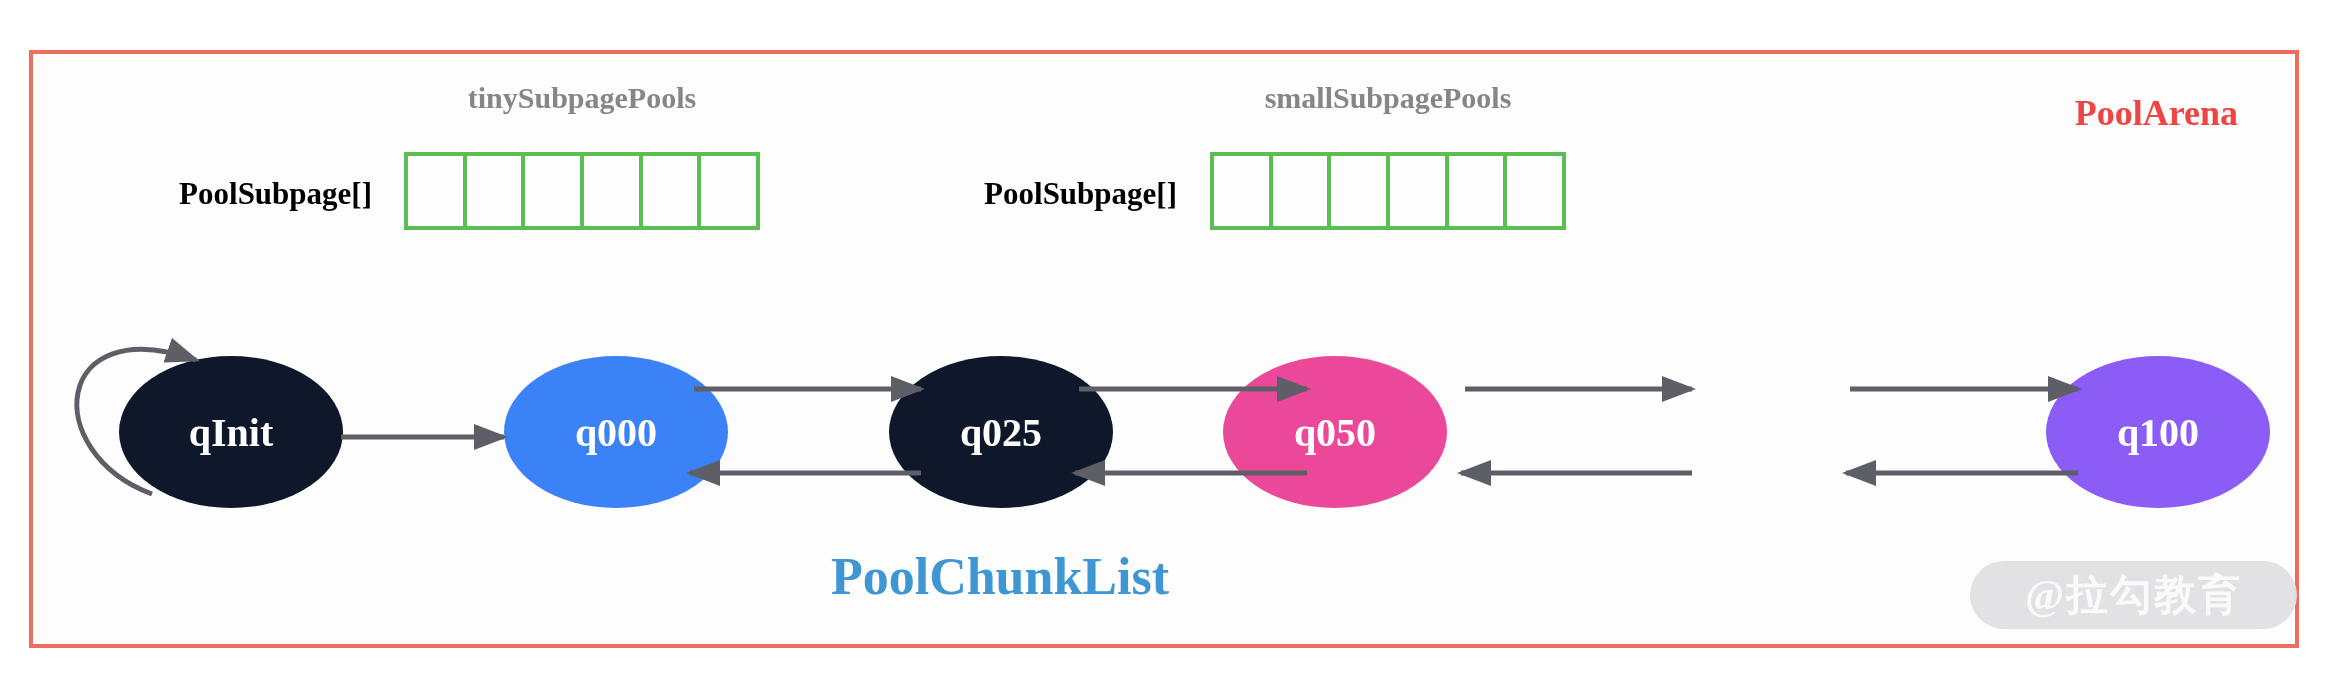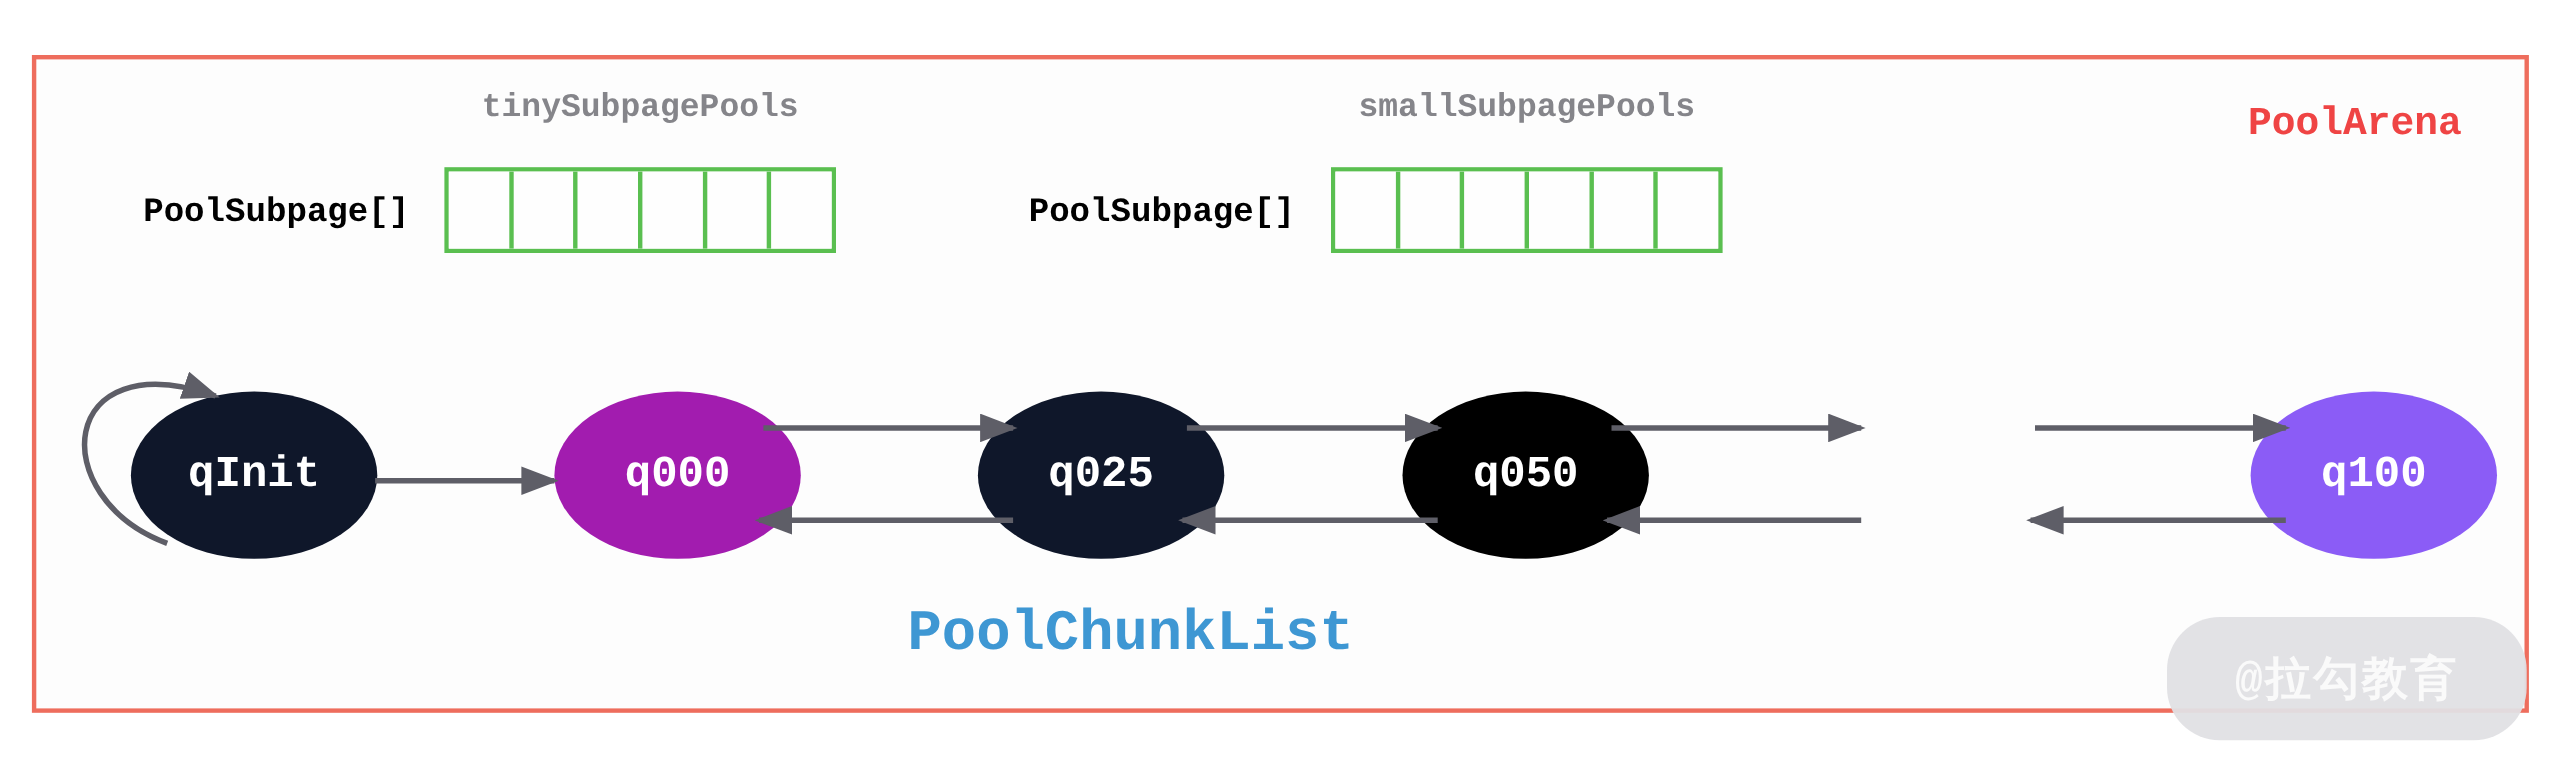--- a/index.html
+++ b/index.html
@@ -1,17 +1,17 @@
 <!DOCTYPE html>
 <html><head>
 <meta charset="utf-8">
 <style>
   html,body{margin:0;padding:0;background:#ffffff;}
   .canvas{position:relative;width:2330px;height:688px;background:#ffffff;overflow:hidden;
-          font-family:Liberation Mono, monospace;}
+          font-family:Liberation Serif, serif;}
   .arena-border{position:absolute;left:29px;top:50px;width:2270px;height:598px;
                 border:4px solid #ee6d5d;box-sizing:border-box;background:#fdfdfd;}
   .section-title{position:absolute;font-size:30px;font-weight:600;color:#85858a;text-align:center;}
   .array-label{position:absolute;font-size:31px;font-weight:600;color:#000000;text-align:right;}
   .subpage-grid{position:absolute;display:flex;height:78px;box-sizing:border-box;
                 border:4px solid #5abf50;background:#fdfdfd;}
   .subpage-grid .cell{flex:1;box-sizing:border-box;background:#fefefe;}
   .subpage-grid .cell + .cell{border-left:4px solid #5abf50;}
   #grid-tiny{left:404px;top:152px;width:356px;}
   #grid-small{left:1210px;top:152px;width:356px;}
@@ -21,21 +21,21 @@
   #array-label-small{left:897px;top:176px;width:280px;}
   .arena-title{position:absolute;left:1938px;top:92px;width:300px;text-align:right;
                font-size:36px;font-weight:700;color:#ef4444;}
   .node-layer{position:absolute;inset:0;}
   .node{position:absolute;top:356px;width:224px;height:152px;border-radius:50%;
         background:#46a3d9;color:#ffffff;font-size:40px;font-weight:700;
         display:flex;align-items:center;justify-content:center;}
   .arrows{position:absolute;left:0;top:0;pointer-events:none;}
   .chunklist-label{position:absolute;left:825px;top:547px;width:350px;text-align:center;
                    font-size:52px;font-weight:700;color:#3e97d3;}
-  .watermark{position:absolute;left:1970px;top:561px;width:327px;height:112px;
+  .watermark{position:absolute;left:1970px;top:561px;width:327px;height:68px;
              border-radius:48px;background:rgba(224,224,228,0.95);
              display:flex;align-items:center;justify-content:center;
              font-size:42px;color:#fafafa;letter-spacing:2px;font-weight:600;}
 </style>
 </head>
 <body>
 
 <div class="canvas">
 
   <div class="arena-border"></div>
@@ -59,23 +59,23 @@
       <div class="cell"></div>
       <div class="cell"></div>
       <div class="cell"></div>
       <div class="cell"></div>
     </div>
 
   <div class="arena-title">PoolArena</div>
 
   <div class="node-layer" id="node-layer">
       <div class="node" style="left: 119px; background: #0f172a;">qInit</div>
-      <div class="node" style="left: 504px; background: #a21caf;">q000</div>
+      <div class="node" style="left: 504px; background: #3b82f6;">q000</div>
       <div class="node" style="left: 889px; background: #0f172a;">q025</div>
-      <div class="node" style="left: 1275px; background: #000000;">q050</div>
+      <div class="node" style="left: 1223px; background: #ec4899;">q050</div>
       <div class="node" style="left: 2046px; background: #8b5cf6;">q100</div>
     </div>
 
   <svg class="arrows" width="2330" height="688" viewBox="0 0 2330 688">
     <defs>
       <marker id="ah" viewBox="0 0 34 26" refX="30" refY="13" markerWidth="34" markerHeight="26" markerUnits="userSpaceOnUse" orient="auto">
         <path d="M0,0 L34,13 L0,26 Z" fill="#5e5e67"></path>
       </marker>
     </defs>
     <g stroke="#5e5e67" stroke-width="5" fill="none">

